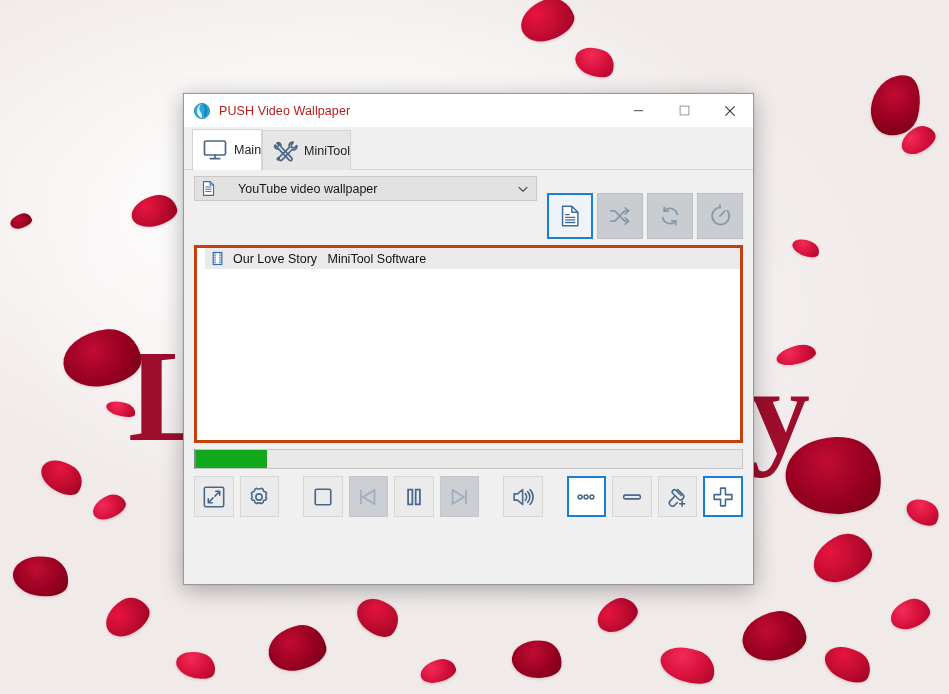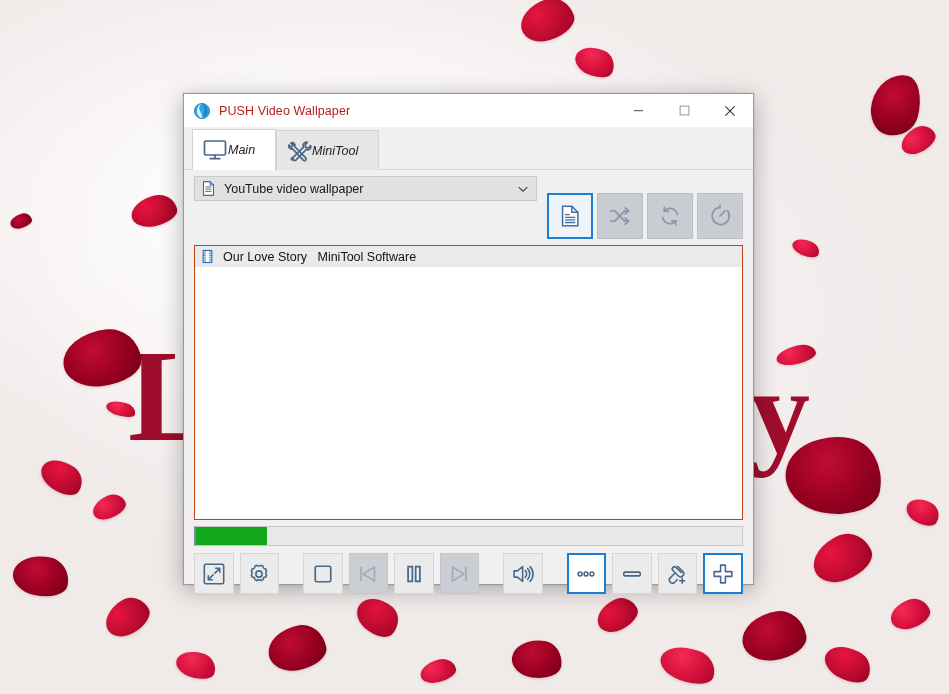--- a/index.html
+++ b/index.html
@@ -123,28 +123,28 @@
     position: absolute;
     left: 0; right: 0; bottom: 0;
     height: 1px;
     background: #d4d4d4;
   }
   .tab {
     position: relative;
     height: 40px;
     display: flex;
     align-items: center;
-    padding: 0 20px 0 9px;
+    gap: 6px;
+    padding: 0 0 0 9px;
     box-sizing: border-box;
     font-size: 12.5px;
     color: #222;
     border: 1px solid transparent;
     border-bottom: none;
     z-index: 2;
-    font-style: italic;
   }
   .tab.active {
     background: #ffffff;
     border-color: #d4d4d4;
     height: 41px;
   }
   .tab.inactive {
     background: #e6e6e6;
     border-color: #d4d4d4;
   }
@@ -178,21 +178,21 @@
     border: 1px solid #c8c8c8;
     display: flex;
     align-items: center;
     box-sizing: border-box;
     margin-right: 10px;
     position: relative;
     margin-top: 22px;
   }
   .combo-ico { width: 17px; height: 17px; margin-left: 5px; flex:0 0 auto; }
   .combo-text {
-    margin-left: 7px;
+    margin-left: 21px;
     font-size: 12.5px;
     color: #161616;
   }
   .combo-arrow {
     position: absolute;
     right: 7px; top: 0; bottom: 0;
     display: flex; align-items: center;
   }
 
   .tool-group {
@@ -209,25 +209,26 @@
   }
   .toolbtn.active {
     background: #eef3f8;
     border: 2px solid #1a7fd4;
   }
 
   
   .listbox {
     margin-top: 6px;
     background: #ffffff;
-    border: 1px solid #c2410c;
-    height: 275px;
+    border: 3px solid #c2410c;
+    height: 198px;
     box-sizing: border-box;
     overflow: hidden;
     position: relative;
+    padding-left: 8px;
   }
   .list-item {
     display: flex;
     align-items: center;
     height: 21px;
     padding-left: 5px;
     background: #eaeaea;
     box-sizing: border-box;
   }
   .list-item .li-ico { width: 15px; height: 15px; flex: 0 0 auto; }

